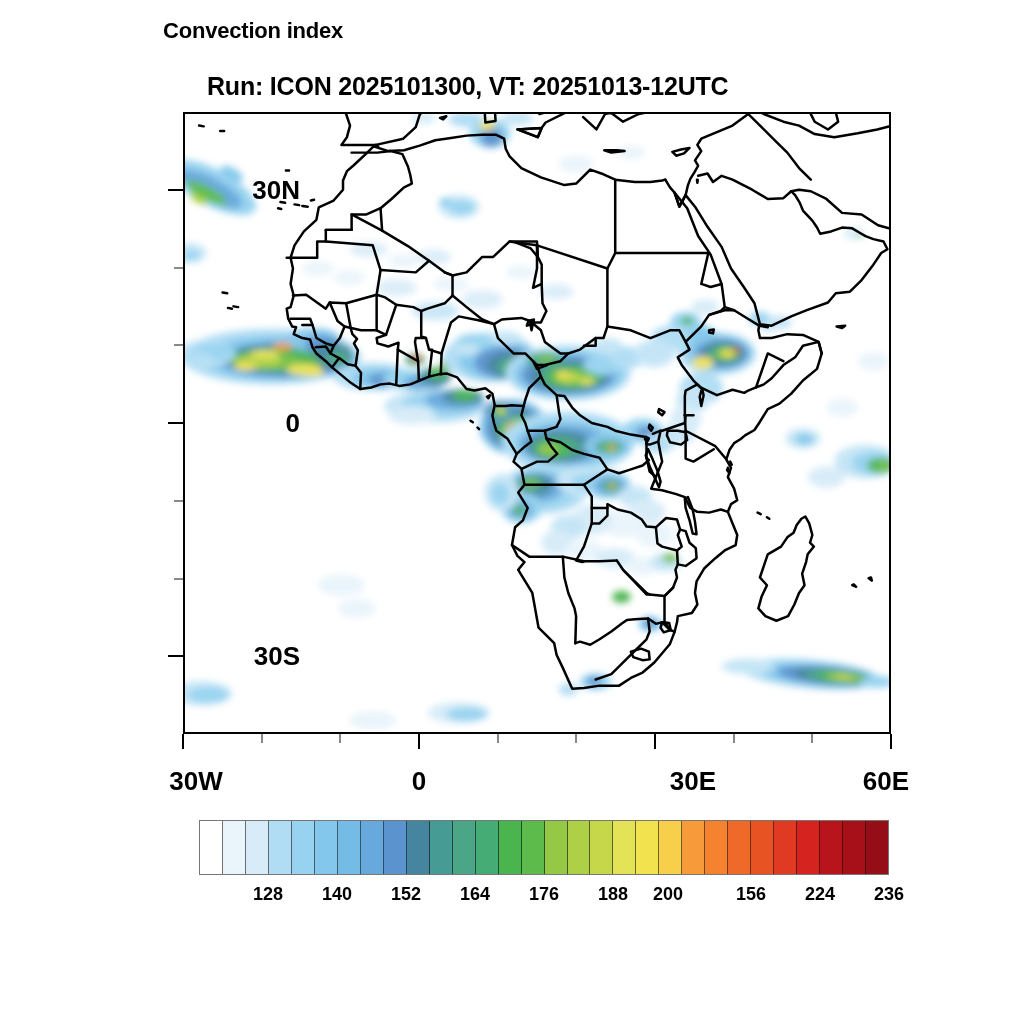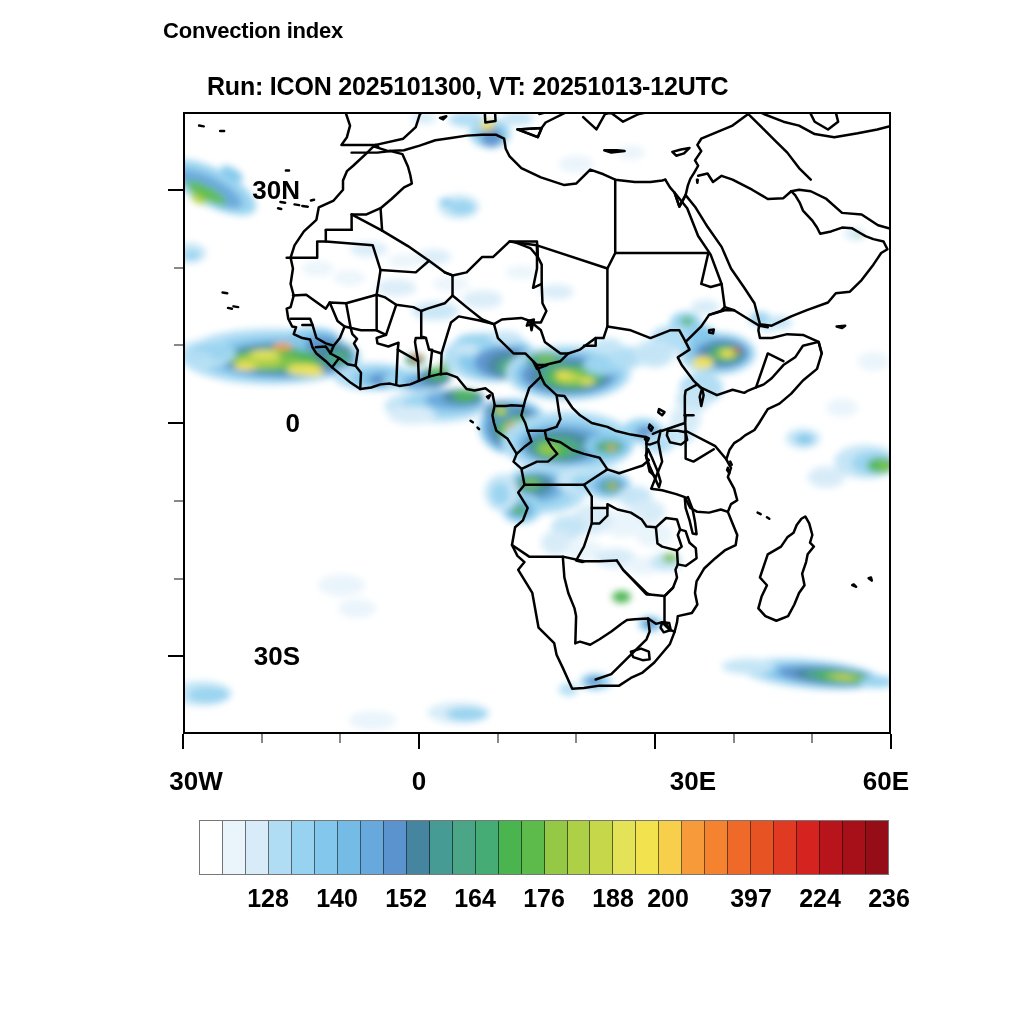--- a/index.html
+++ b/index.html
@@ -26,21 +26,21 @@
         transform:translateY(-50%);white-space:nowrap;}
   .xlab{position:absolute;font-size:26px;font-weight:bold;
         transform:translateX(-50%);white-space:nowrap;top:766px;}
 
   
   #cbar{position:absolute;left:199px;top:820px;width:690px;height:55px;
         box-sizing:border-box;border:1px solid #777;display:flex;}
   #cbar .cell{flex:1 1 auto;height:100%;border-right:1px solid rgba(0,0,0,.55);
               box-sizing:border-box;}
   #cbar .cell:last-child{border-right:none;}
-  .cblab{position:absolute;top:884px;font-size:25px;font-weight:bold;
+  .cblab{position:absolute;top:884px;font-size:18px;font-weight:bold;
          transform:translateX(-50%);white-space:nowrap;}
 </style>
 </head>
 <body>
 
 <div id="title">Convection index</div>
 <div id="subtitle">Run: ICON 2025101300,  VT: 20251013-12UTC</div>
 
 <div id="plot">
   <svg id="mapsvg" viewBox="-30 -40 90 80" preserveAspectRatio="none">
@@ -577,21 +577,21 @@
     <div class="cell" style="background: rgb(149, 13, 23);"></div>
   </div>
 <div id="cblabels">
     <div class="cblab" style="left: 268px;">128</div>
     <div class="cblab" style="left: 337px;">140</div>
     <div class="cblab" style="left: 406px;">152</div>
     <div class="cblab" style="left: 475px; text-align: right;">164</div>
     <div class="cblab" style="left: 544px;">176</div>
     <div class="cblab" style="left: 613px;">188</div>
     <div class="cblab" style="left: 668px;">200</div>
-    <div class="cblab" style="left: 751px;">397</div>
+    <div class="cblab" style="left: 751px;">156</div>
     <div class="cblab" style="left: 820px;">224</div>
     <div class="cblab" style="left: 889px;">236</div>
   </div>
 
 <div class="tick xtickmaj" style="left: 182px; top: 734px;"></div>
 <div class="tick xtickmin" style="left: 260.667px; top: 734px;"></div>
 <div class="tick xtickmin" style="left: 339.333px; top: 734px;"></div>
 <div class="tick xtickmaj" style="left: 418px; top: 734px;"></div>
 <div class="tick xtickmin" style="left: 496.667px; top: 734px;"></div>
 <div class="tick xtickmin" style="left: 575.333px; top: 734px;"></div>

